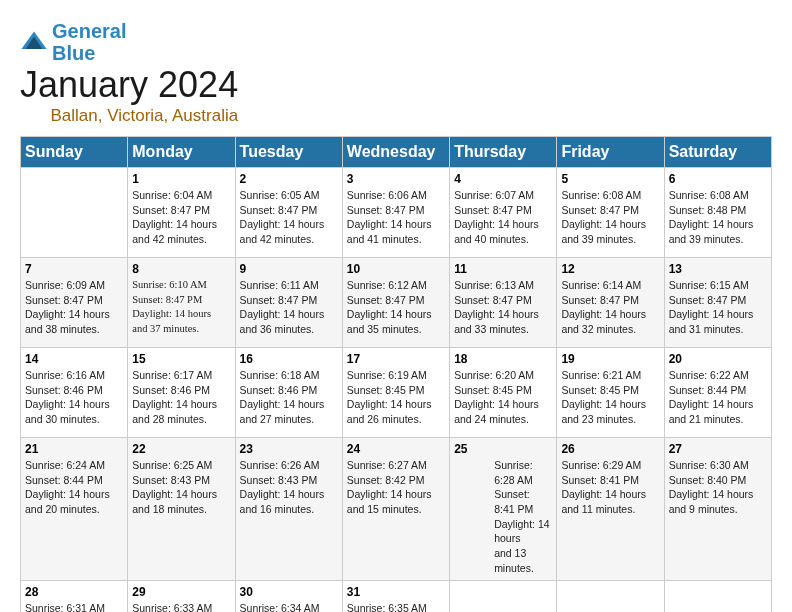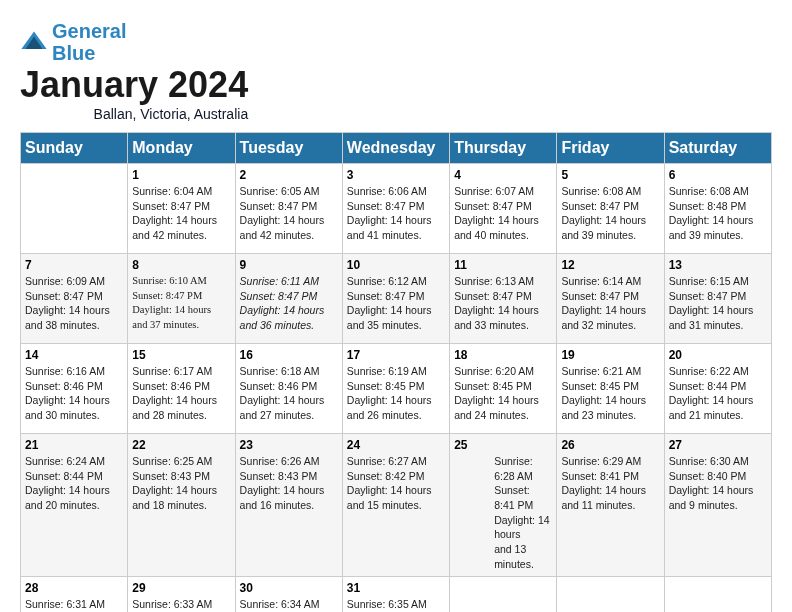--- a/index.html
+++ b/index.html
@@ -33,26 +33,26 @@
     .logo-icon {
       width: 28px;
       height: 28px;
       margin-right: 4px;
     }
     .title-block {
       text-align: right;
     }
     .month-title {
       font-size: 36px;
-      font-weight: bold;
+      font-weight: normal;
       color: #1a1a1a;
     }
     .subtitle {
-      font-size: 14px;
-      color: #0f172a;
+      font-size: 17px;
+      color: #a16207;
     }
     table {
       width: 100%;
       border-collapse: collapse;
       font-size: 11px;
     }
     thead tr th {
       background-color: #2471a3;
       color: #fff;
       padding: 6px 4px;
@@ -176,21 +176,21 @@
         </td>
         <td>
           <span class="day-num">8</span>
           <div class="day-info" style="white-space: pre-line; font-family: Liberation Serif, serif;">Sunrise: 6:10 AM
 Sunset: 8:47 PM
 Daylight: 14 hours
 and 37 minutes.</div>
         </td>
         <td>
           <span class="day-num">9</span>
-          <div class="day-info" style="white-space: pre-line; font-style: italic;">Sunrise: 6:11 AM
+          <div class="day-info" style="white-space: pre-line;">Sunrise: 6:11 AM
 Sunset: 8:47 PM
 Daylight: 14 hours
 and 36 minutes.</div>
         </td>
         <td>
           <span class="day-num">10</span>
           <div class="day-info" style="white-space: pre-line;">Sunrise: 6:12 AM
 Sunset: 8:47 PM
 Daylight: 14 hours
 and 35 minutes.</div>

